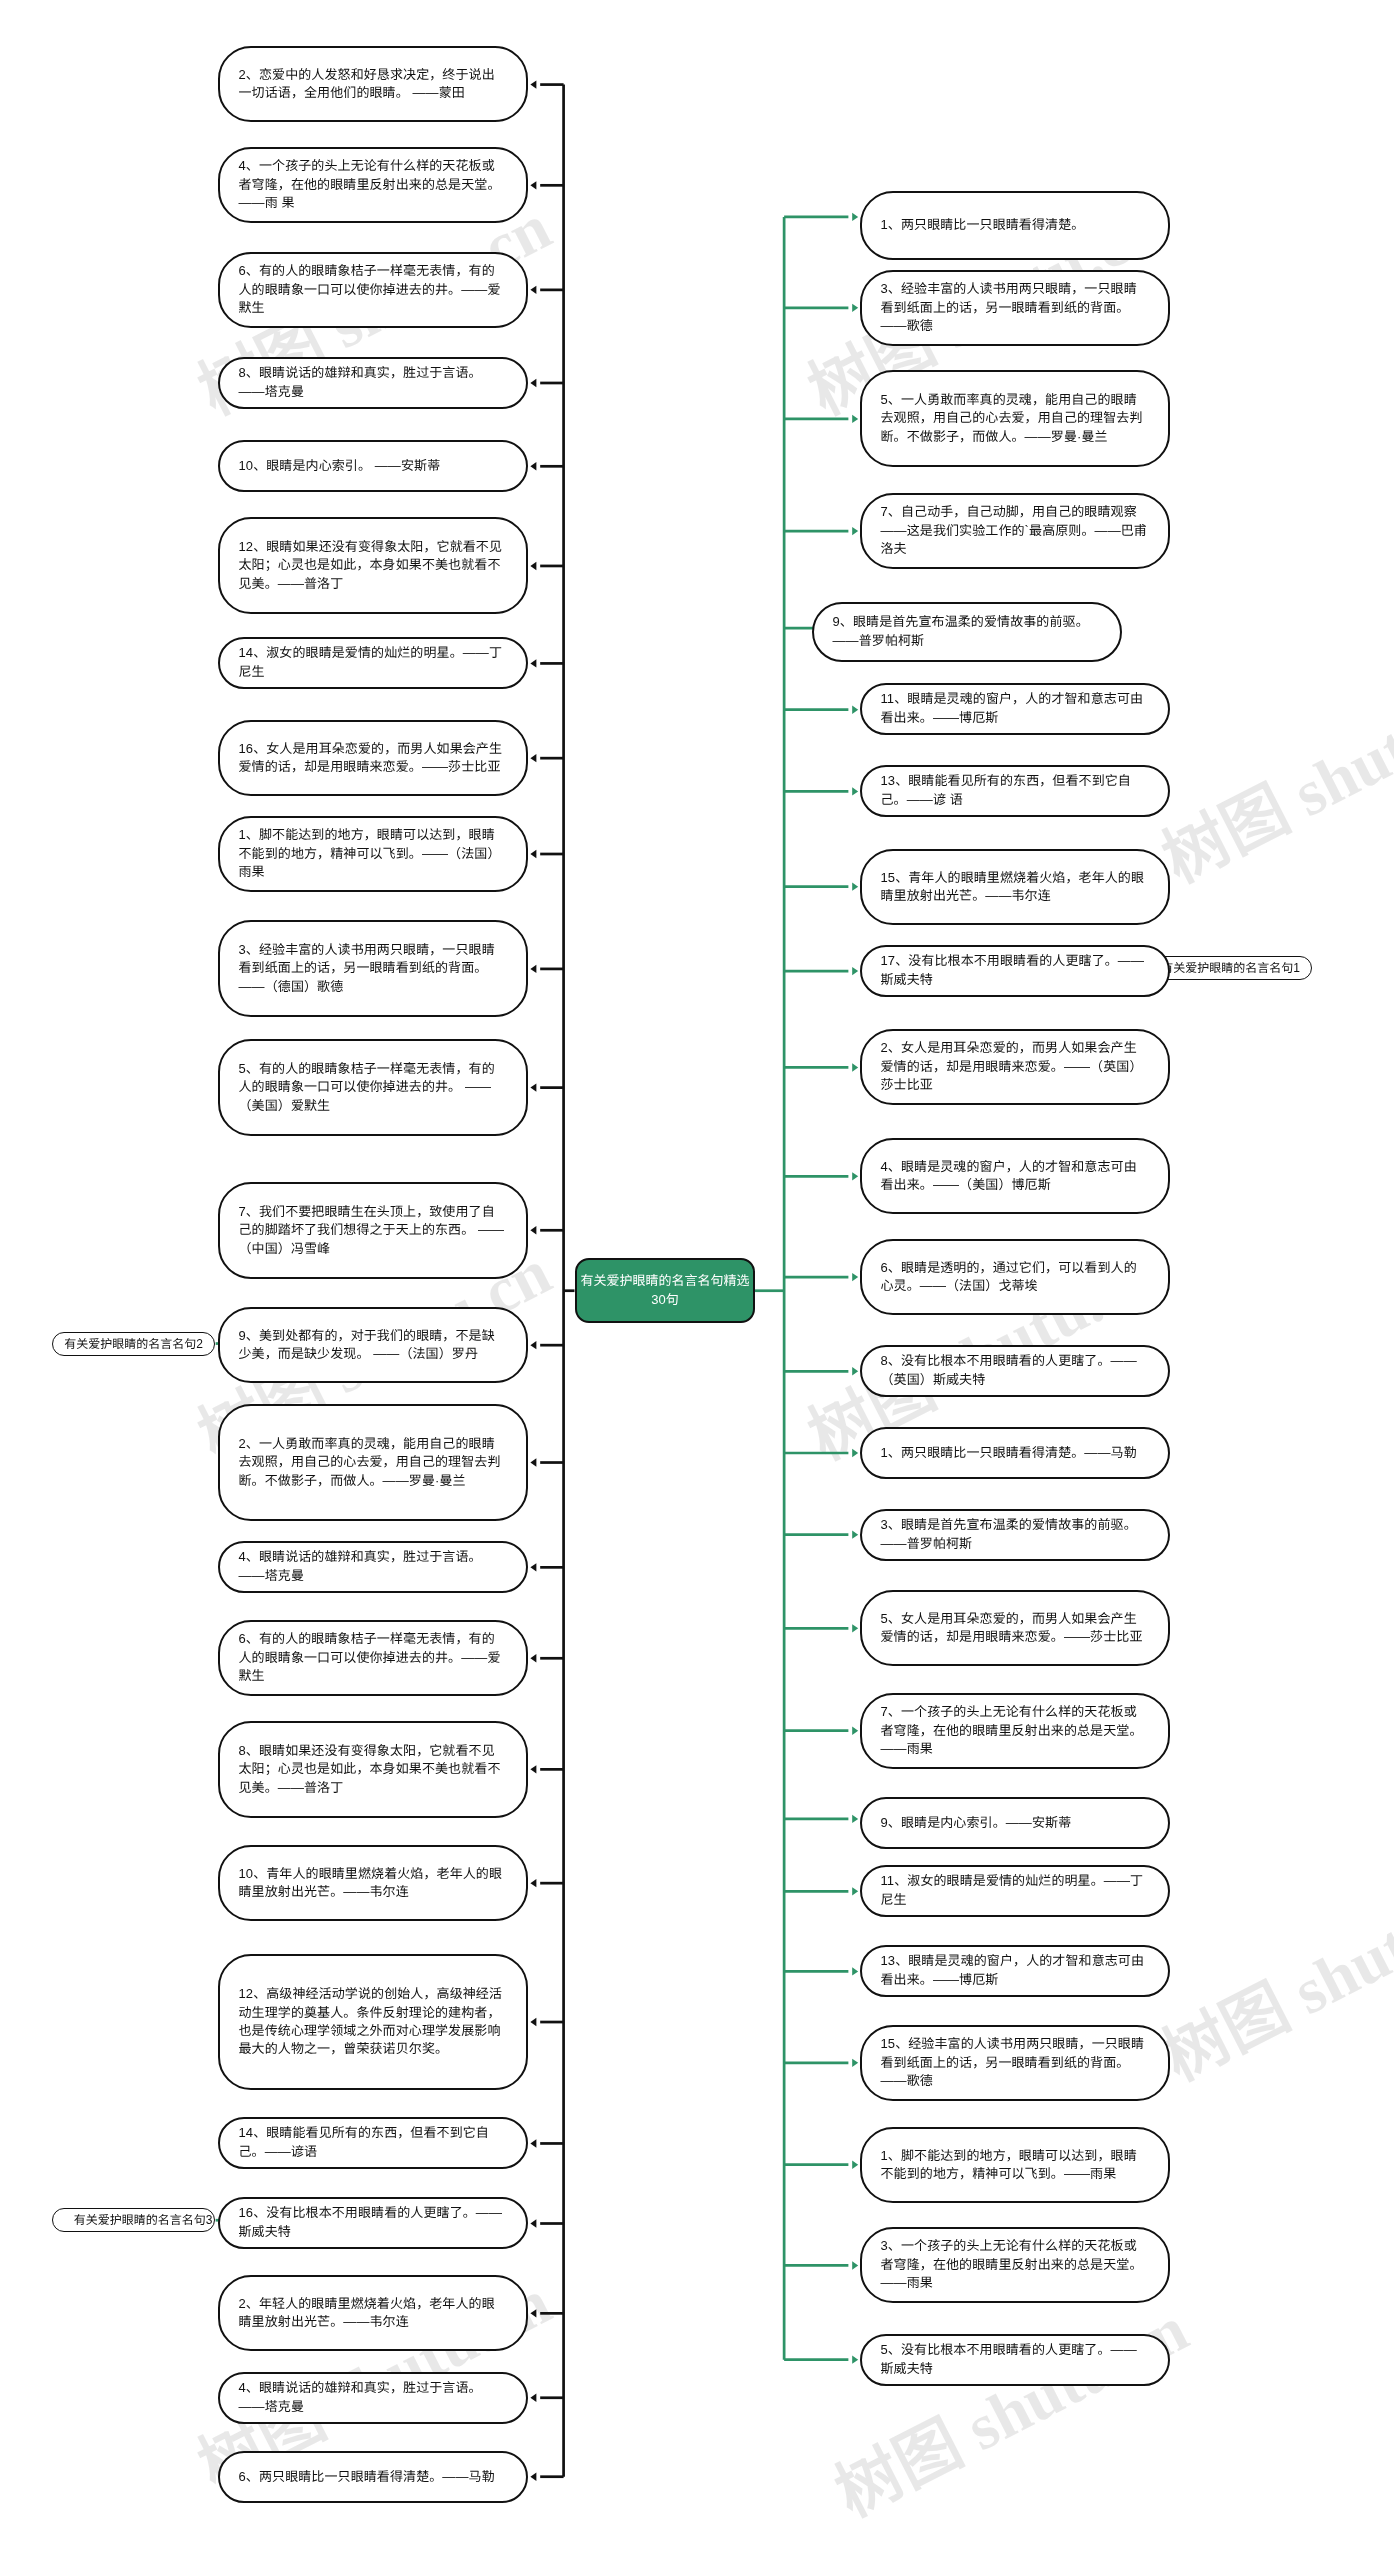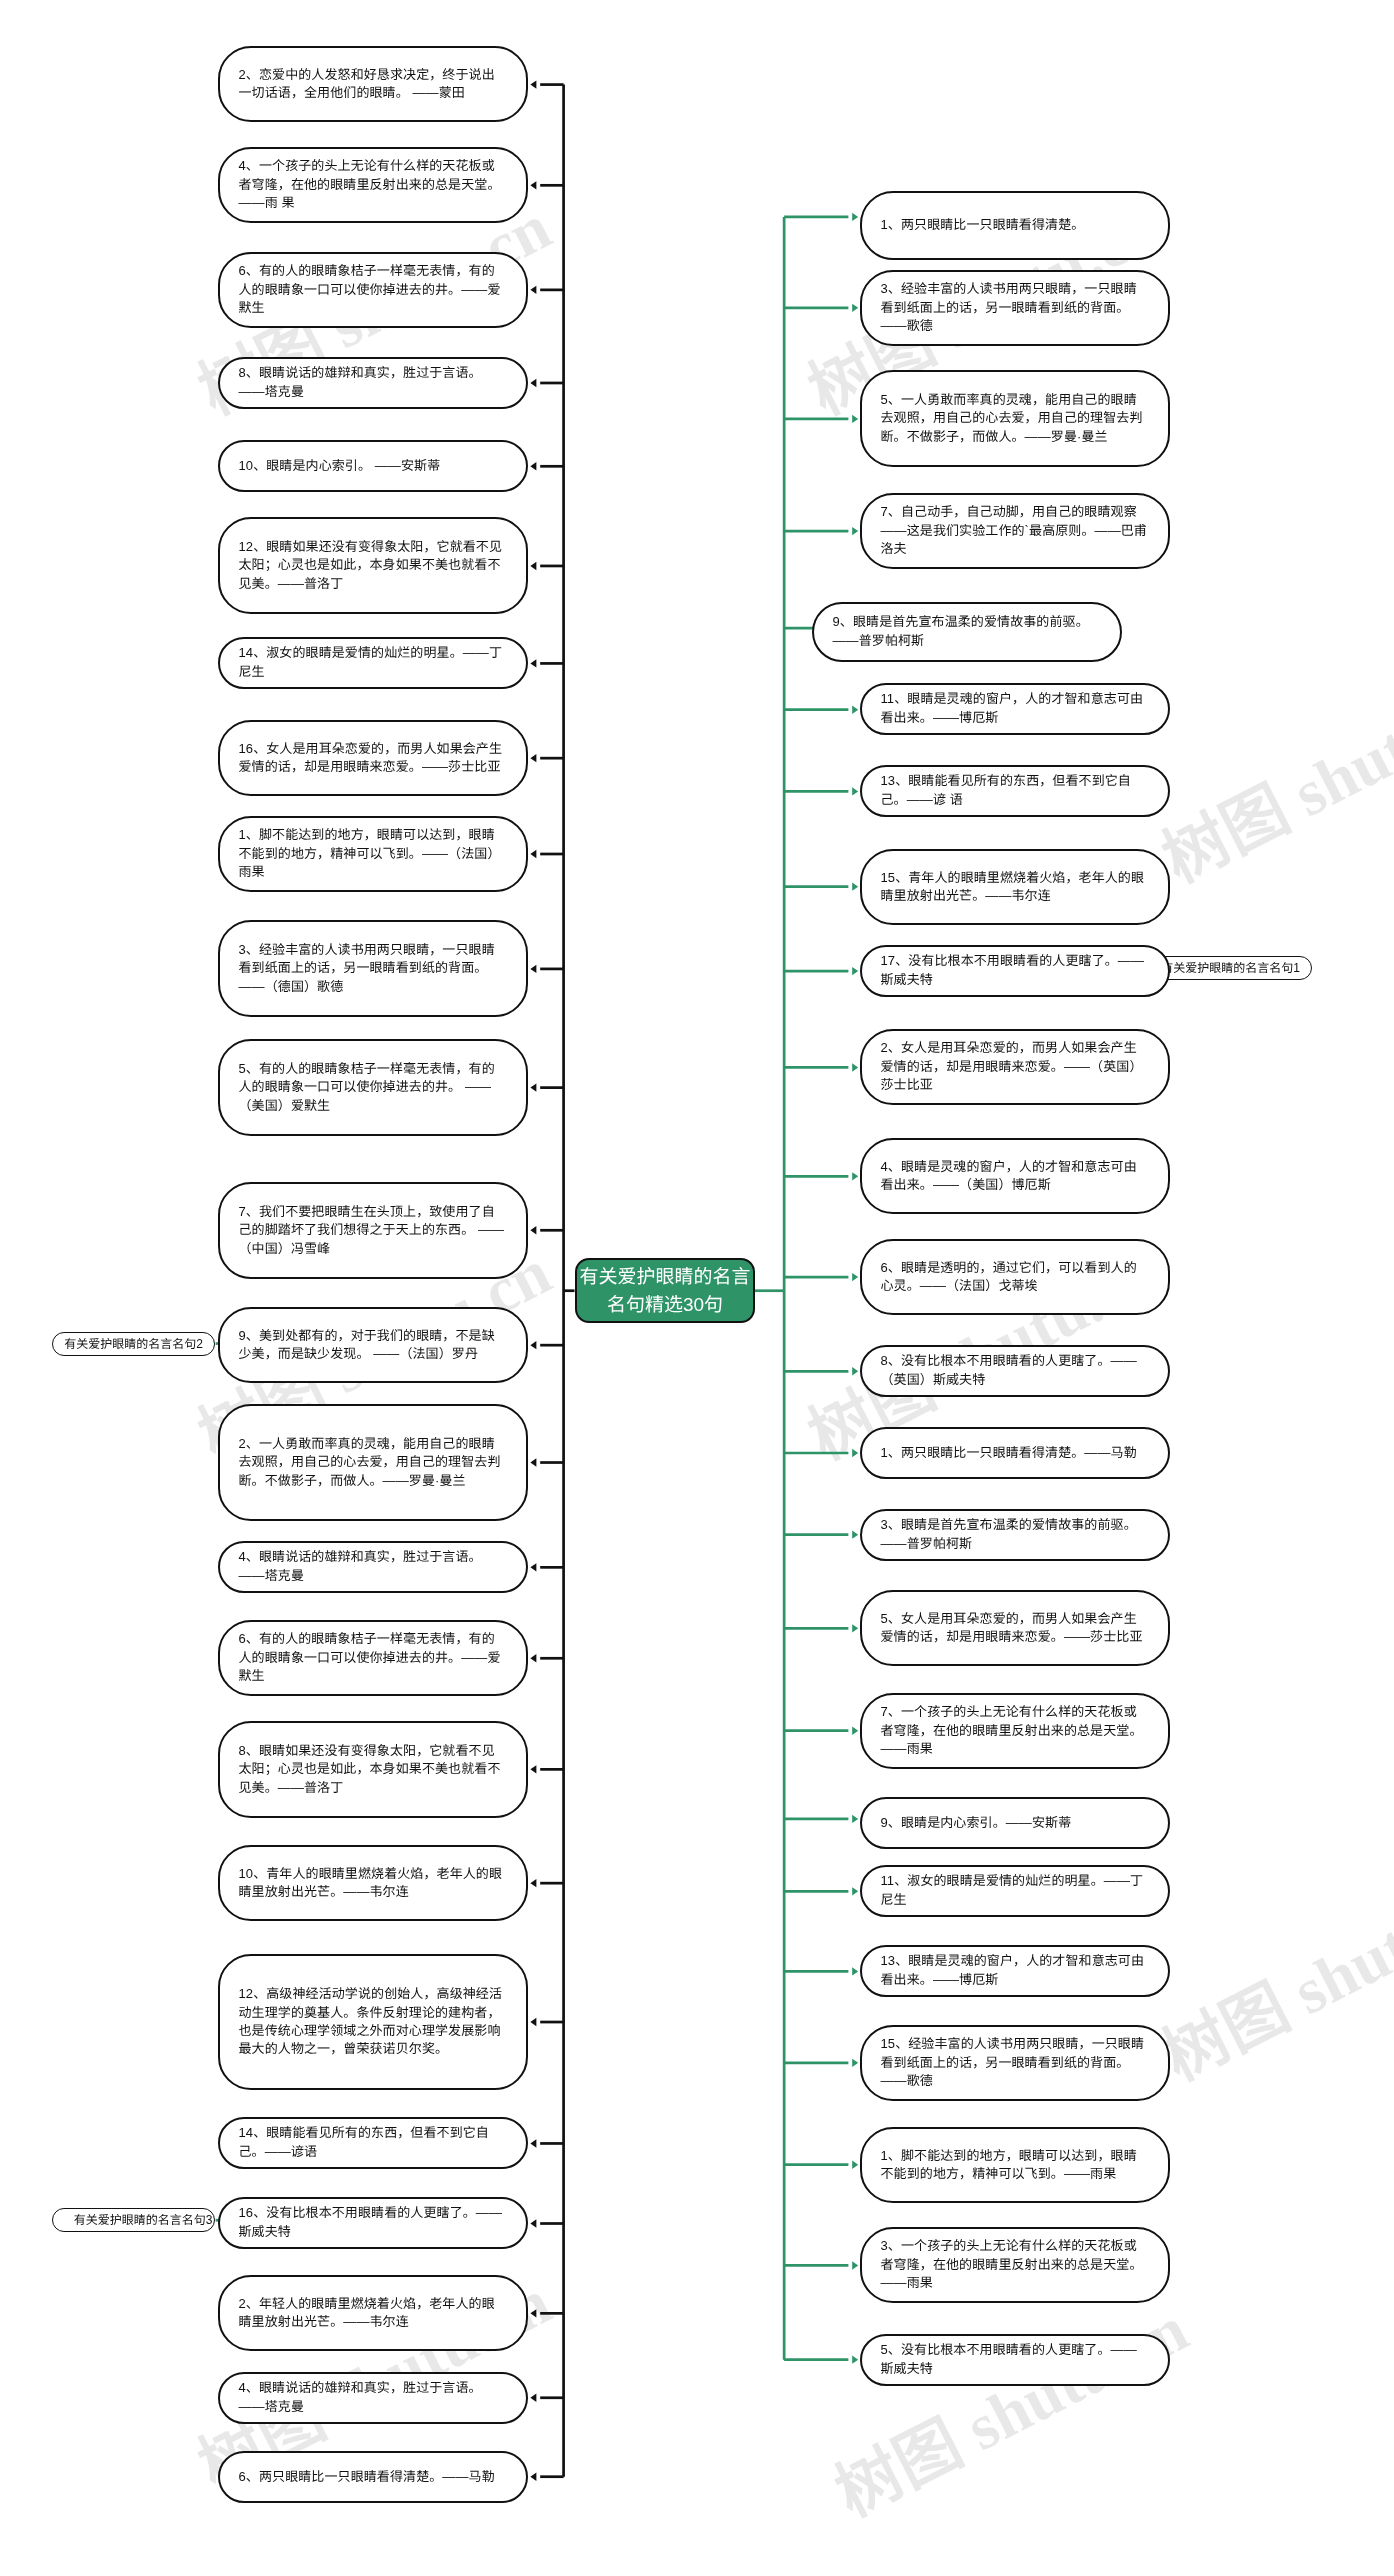--- a/index.html
+++ b/index.html
@@ -39,21 +39,21 @@
   
   .central{
     position:absolute;box-sizing:border-box;
     background:#2e9367;
     border:2.2px solid #111111;
     border-radius:14px;
     display:flex;align-items:center;justify-content:center;
     text-align:center;
   }
   .central .txt{
-    color:#ffffff;font-size:19px;line-height:1.45;font-weight:400;
+    color:#ffffff;font-size:13px;line-height:1.45;font-weight:400;
   }
 
   
   .pill{
     position:absolute;box-sizing:border-box;
     background:#ffffff;border:1.6px solid #111;border-radius:12px;
     display:flex;align-items:center;justify-content:center;
     padding:2.2px 7.6px;
   }
   .pill .txt{font-size:12px;color:#111;line-height:1.2;white-space:nowrap;}

